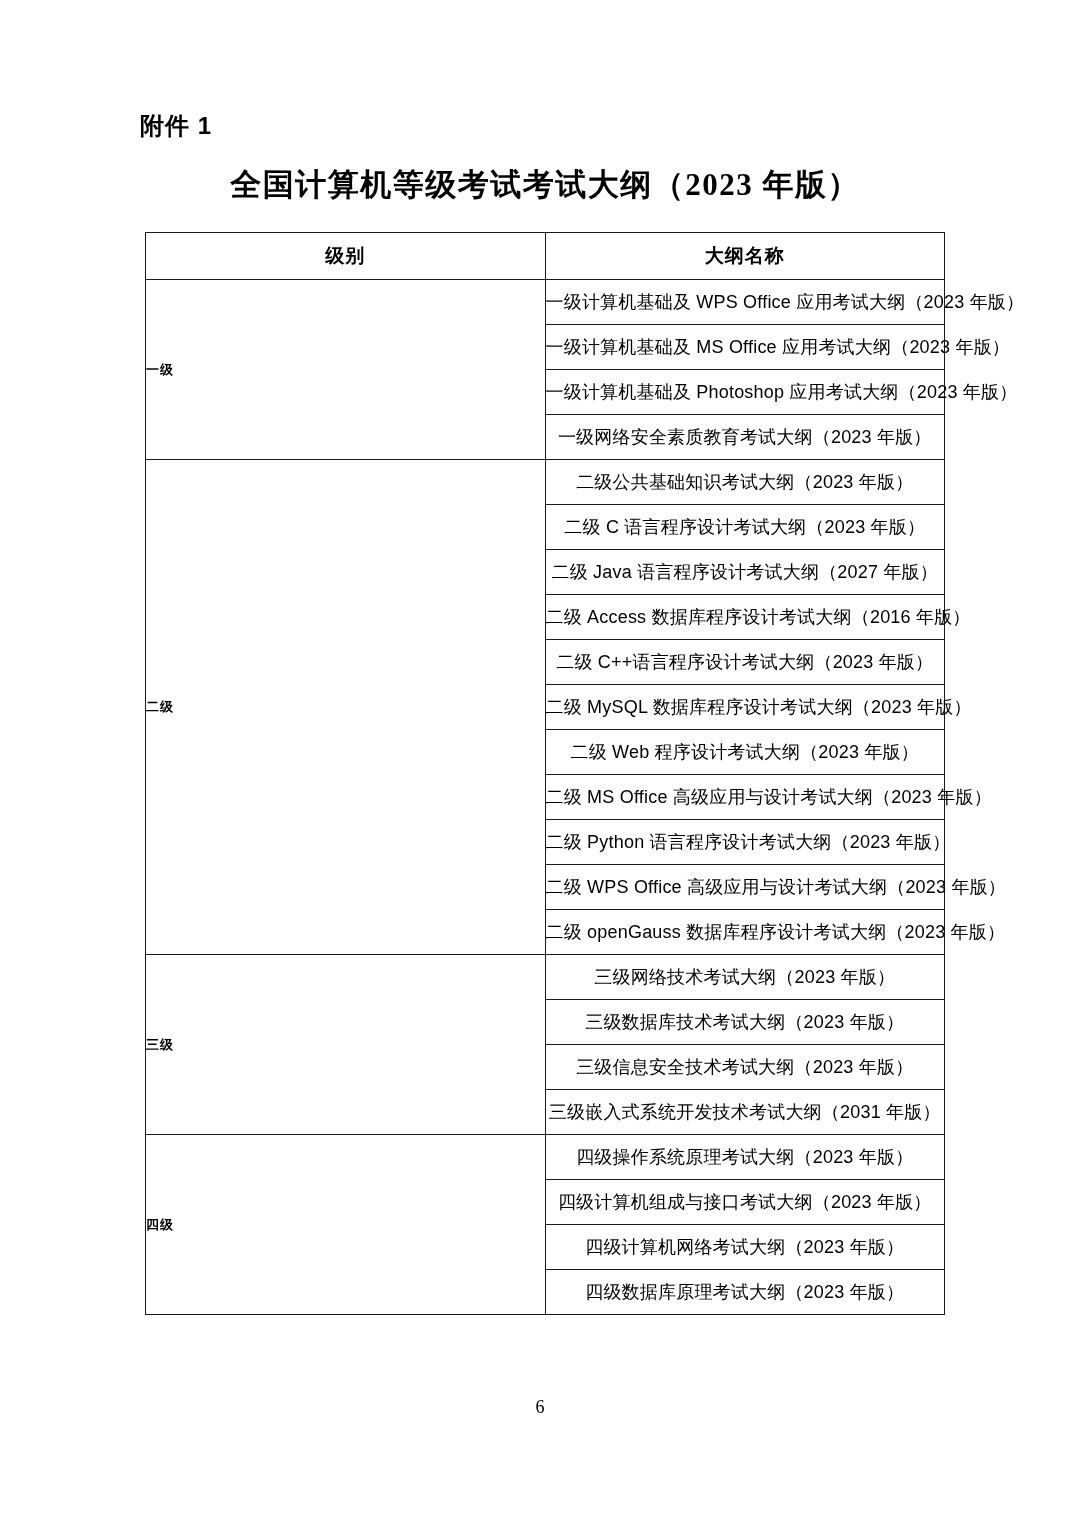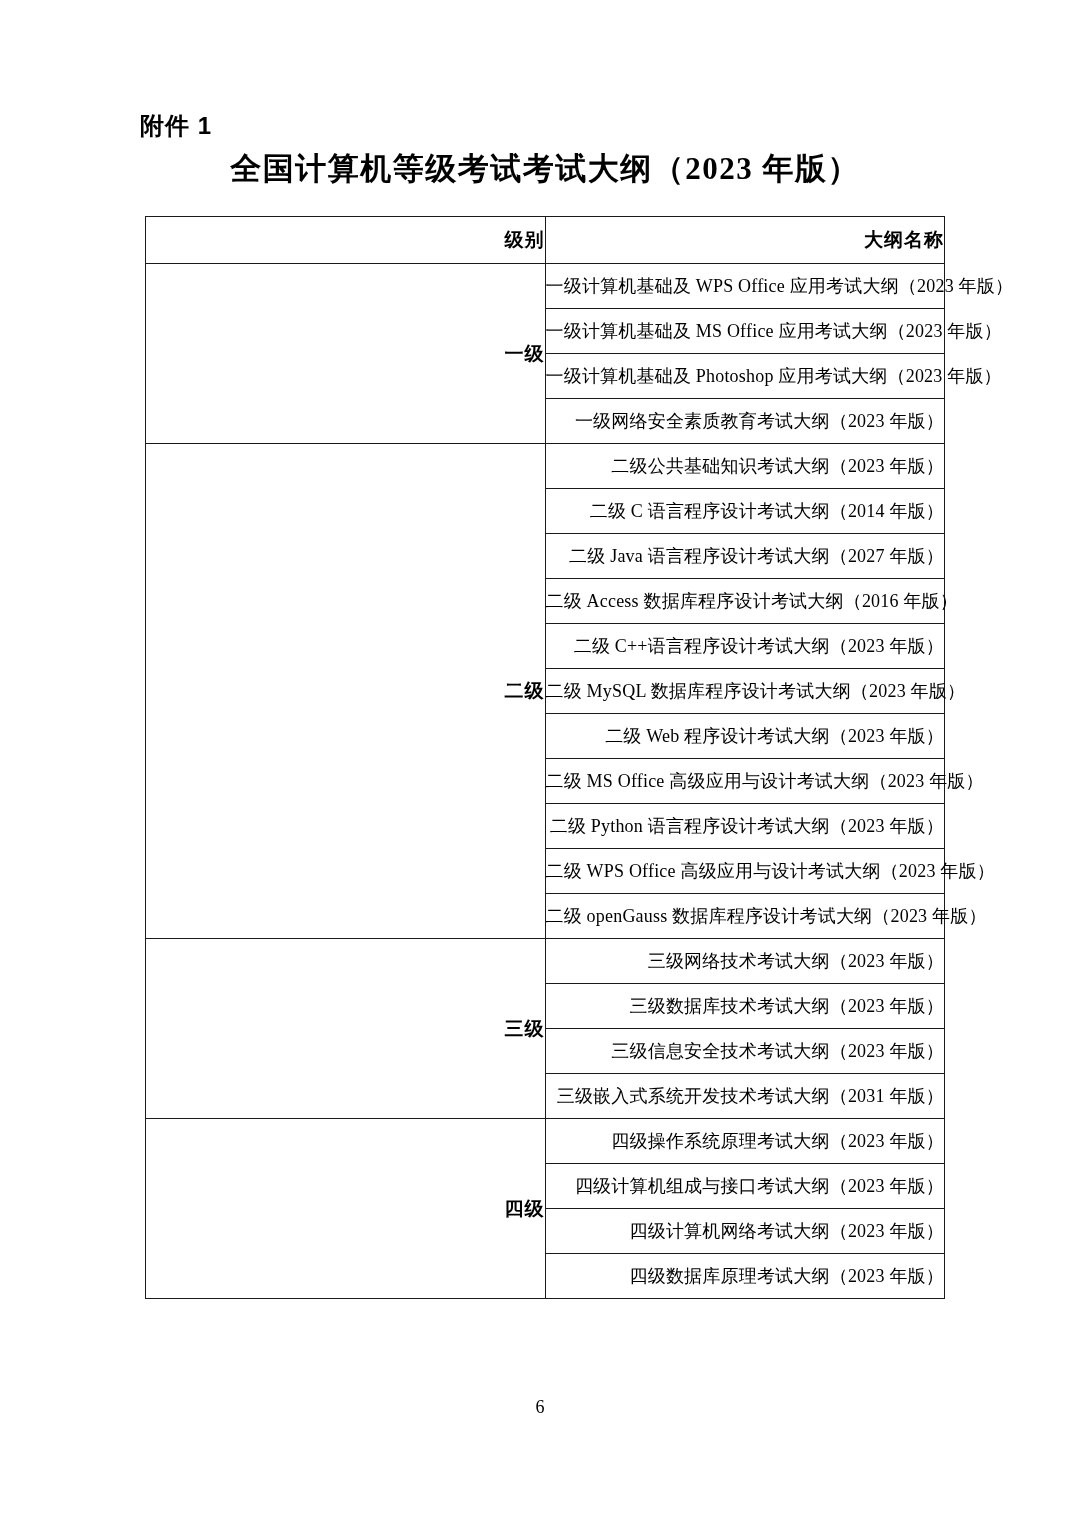--- a/index.html
+++ b/index.html
@@ -20,21 +20,21 @@
     width: 1080px;
     height: 1528px;
     box-sizing: border-box;
     padding: 110px 130px 0 140px;
   }
   .attachment-label {
     font-family: "Liberation Sans", sans-serif;
     font-weight: bold;
     font-size: 24px;
     letter-spacing: 1px;
-    margin: 0 0 6px 0;
+    margin: 0 0 22px 0;
   }
   .doc-title {
     text-align: center;
     font-family: "Liberation Serif", serif;
     font-weight: bold;
     font-size: 31px;
     letter-spacing: 1.5px;
     margin: 4px 0 26px 0;
   }
   table.outline-table {
@@ -42,40 +42,40 @@
     width: 800px;
     margin: 0 auto;
     table-layout: fixed;
   }
   table.outline-table td,
   table.outline-table th {
     border: 1px solid #1a1a1a;
     padding: 0;
   }
   .hdr-cell {
-    text-align: right;
+    text-align: center;
     font-family: Liberation Mono, monospace;
     font-weight: bold;
     font-size: 19px;
     height: 46px;
     letter-spacing: 1px;
   }
   .level-cell {
-    text-align: right;
+    text-align: left;
     vertical-align: middle;
     font-family: "Liberation Serif", serif;
     font-weight: bold;
-    font-size: 19px;
+    font-size: 13px;
     letter-spacing: 1px;
     width: 142px;
   }
   .name-cell {
-    text-align: right;
+    text-align: center;
     vertical-align: middle;
-    font-family: Liberation Serif, serif;
+    font-family: Liberation Sans, sans-serif;
     font-size: 18px;
     height: 44px;
     padding-left: 14px;
     letter-spacing: 0.2px;
     white-space: nowrap;
   }
   .note {
     width: 800px;
     margin: 18px auto 0 auto;
     font-family: "Liberation Serif", serif;
@@ -125,21 +125,21 @@
           <td class="name-cell">一级计算机基础及 Photoshop 应用考试大纲（2023 年版）</td>
         </tr>
         <tr>
           <td class="name-cell">一级网络安全素质教育考试大纲（2023 年版）</td>
         </tr>
         <tr>
           <td class="level-cell" rowspan="11">二级</td>
           <td class="name-cell">二级公共基础知识考试大纲（2023 年版）</td>
         </tr>
         <tr>
-          <td class="name-cell">二级 C 语言程序设计考试大纲（2014 年版）</td>
+          <td class="name-cell">二级 C 语言程序设计考试大纲（2023 年版）</td>
         </tr>
         <tr>
           <td class="name-cell">二级 Java 语言程序设计考试大纲（2027 年版）</td>
         </tr>
         <tr>
           <td class="name-cell">二级 Access 数据库程序设计考试大纲（2016 年版）</td>
         </tr>
         <tr>
           <td class="name-cell">二级 C++语言程序设计考试大纲（2023 年版）</td>
         </tr>

